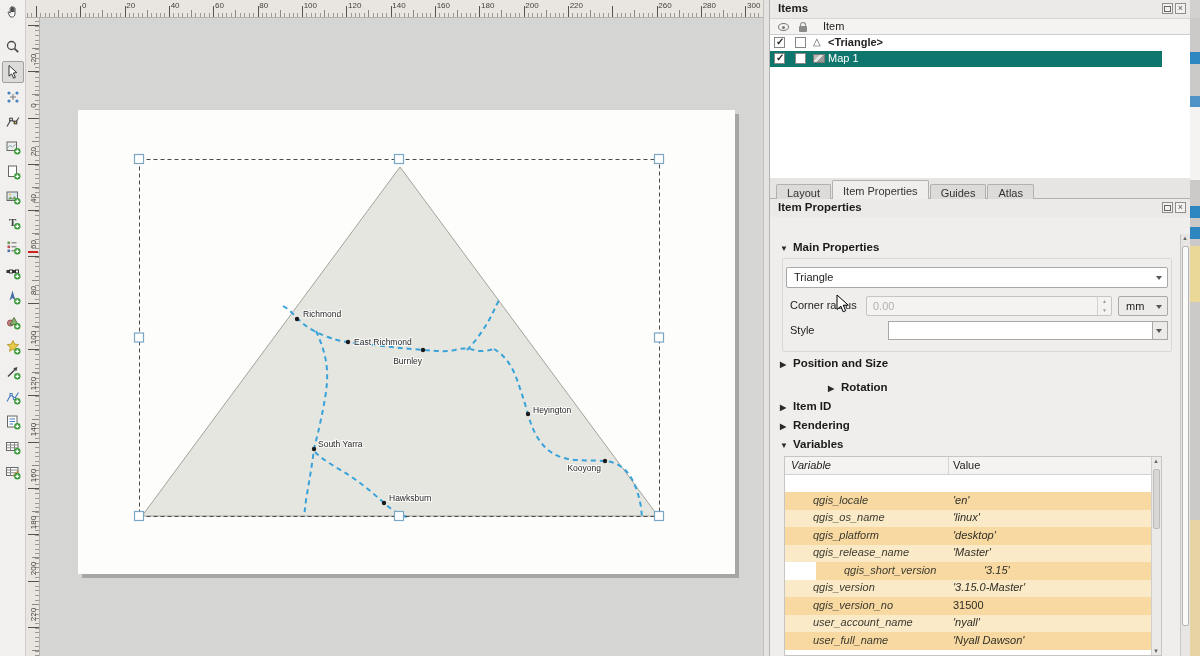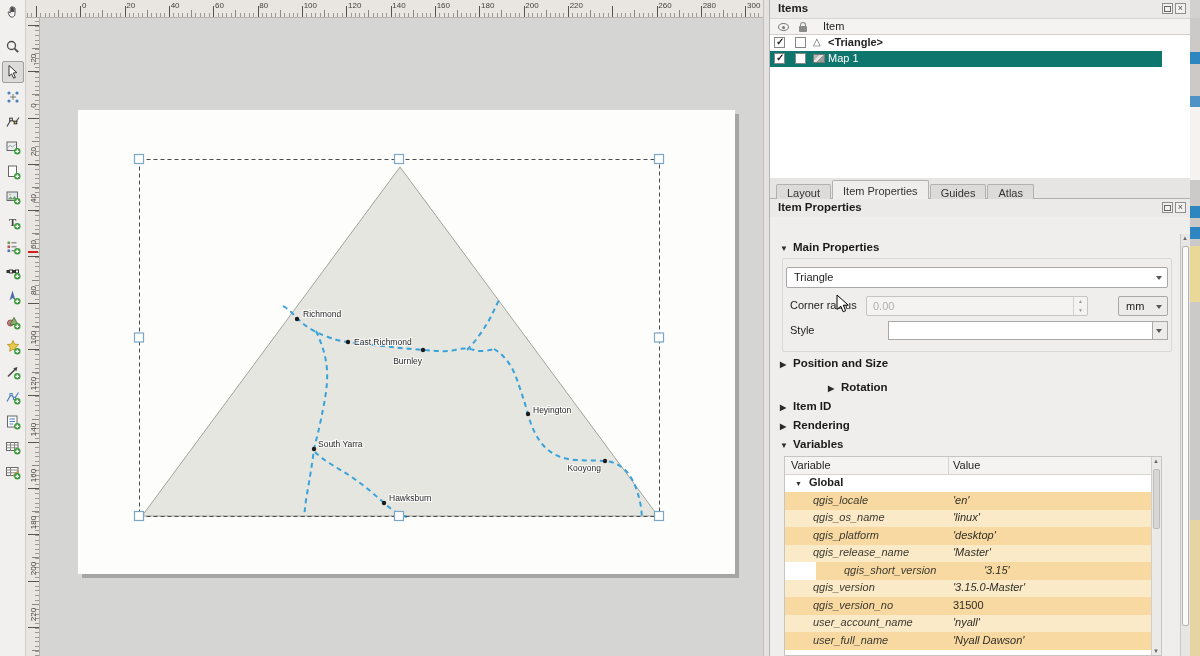--- a/index.html
+++ b/index.html
@@ -83,21 +83,21 @@
   .field-label{position:absolute;left:20px;font-size:11px;color:#1c1c1c;}
   .spin{position:absolute;background:#f4f3f1;border:1px solid #c6c5c3;border-radius:2px;}
   .spin .sval{position:absolute;left:6px;top:3px;font-size:11px;color:#b2b1af;}
   .spin .sbtns{position:absolute;right:0;top:0;width:14px;height:100%;border-left:1px solid #d2d1cf;color:#9a9a98;font-size:5px;text-align:center;line-height:9px;}
   .stylebtn{position:absolute;background:#fff;border:1px solid #a9a8a6;}
   .styledrop{position:absolute;background:#ecebe9;border:1px solid #a9a8a6;border-left:none;}
   .styledrop::after{content:"";position:absolute;left:3px;top:7px;border-left:3.5px solid transparent;border-right:3.5px solid transparent;border-top:4px solid #555;}
 
   .vars-box{position:absolute;background:#fff;border:1px solid #c6c5c3;overflow:hidden;}
   .vars-header{position:absolute;left:0;top:0;right:0;height:18px;background:#f4f3f1;border-bottom:1px solid #d4d3d1;}
-  .vars-header .vh1{position:absolute;left:6px;top:2px;color:#222;}
+  .vars-header .vh1{position:absolute;left:6px;top:2px;color:#222;font-style:italic;}
   .vars-header .vh2{position:absolute;left:168px;top:2px;color:#222;}
   .vars-header .vdiv{position:absolute;left:163px;top:0;width:1px;height:18px;background:#d4d3d1;}
   .vgroup{position:absolute;left:0;right:10px;height:17px;background:#fff;}
   .vgroup .arr{position:absolute;left:10px;top:5px;font-size:7px;color:#333;}
   .vgroup .glbl{position:absolute;left:24px;top:1px;font-weight:bold;color:#1a1a1a;}
   .vrow{position:absolute;left:0;right:10px;height:17.5px;font-size:11px;}
   .vrow .vname{position:absolute;left:28px;top:1.5px;font-style:italic;color:#3c3a30;}
   .vrow .vval{position:absolute;left:168px;top:1.5px;font-style:italic;color:#2f2d26;}
   .vscroll{position:absolute;right:0;top:0;width:10px;bottom:0;background:#eceae8;border-left:1px solid #d0cfcd;}
   .vscroll .up{position:absolute;top:1px;left:1px;font-size:6px;color:#666;}
@@ -390,21 +390,21 @@
         <span class="arr">▼</span><span>Main Properties</span>
       </div>
       <div class="groupbox" style="left:12px;top:24px;width:390px;height:94px"></div>
 
       <div class="combo" style="left:16px;top:33px;width:382px;height:21px">
         <span class="cval">Triangle</span>
         <span class="carr"></span>
       </div>
 
       <div class="field-label" style="top:65px">Corner radius</div>
-      <div class="spin" style="left:96px;top:62px;width:222px;height:20px">
+      <div class="spin" style="left:96px;top:62px;width:246px;height:20px">
         <span class="sval">0.00</span>
         <span class="sbtns">▲<br>▼</span>
       </div>
       <div class="combo" style="left:348px;top:62px;width:50px;height:20px;background:#ecebe9">
         <span class="cval">mm</span>
         <span class="carr"></span>
       </div>
 
       <div class="field-label" style="top:90px">Style</div>
       <div class="stylebtn" style="left:118px;top:87px;width:265px;height:19px"></div>
@@ -416,24 +416,20 @@
           <div class="sec-head" style="top: 166px;"><span class="arr">▶</span><span>Item ID</span></div>
           <div class="sec-head" style="top: 185px;"><span class="arr">▶</span><span>Rendering</span></div>
           <div class="sec-head" style="top: 204px;"><span class="arr">▼</span><span>Variables</span></div>
         </div>
 
       <div class="vars-box" style="left:14px;top:222px;width:378px;height:200px">
         <div class="vars-header">
           <span class="vh1">Variable</span>
           <span class="vdiv"></span>
           <span class="vh2">Value</span>
-        </div>
-        <div class="vgroup" style="top:18px">
-          <span class="arr">▼</span>
-          <span class="glbl">Global</span>
         </div>
         <div id="vrows">
             <div class="vrow" style="top: 35px; background: rgb(247, 217, 161);">
               <span class="vname">qgis_locale</span>
               <span class="vval">'en'</span>
             </div>
             <div class="vrow" style="top: 52.5px; background: rgb(250, 234, 199);">
               <span class="vname">qgis_os_name</span>
               <span class="vval">'linux'</span>
             </div>

